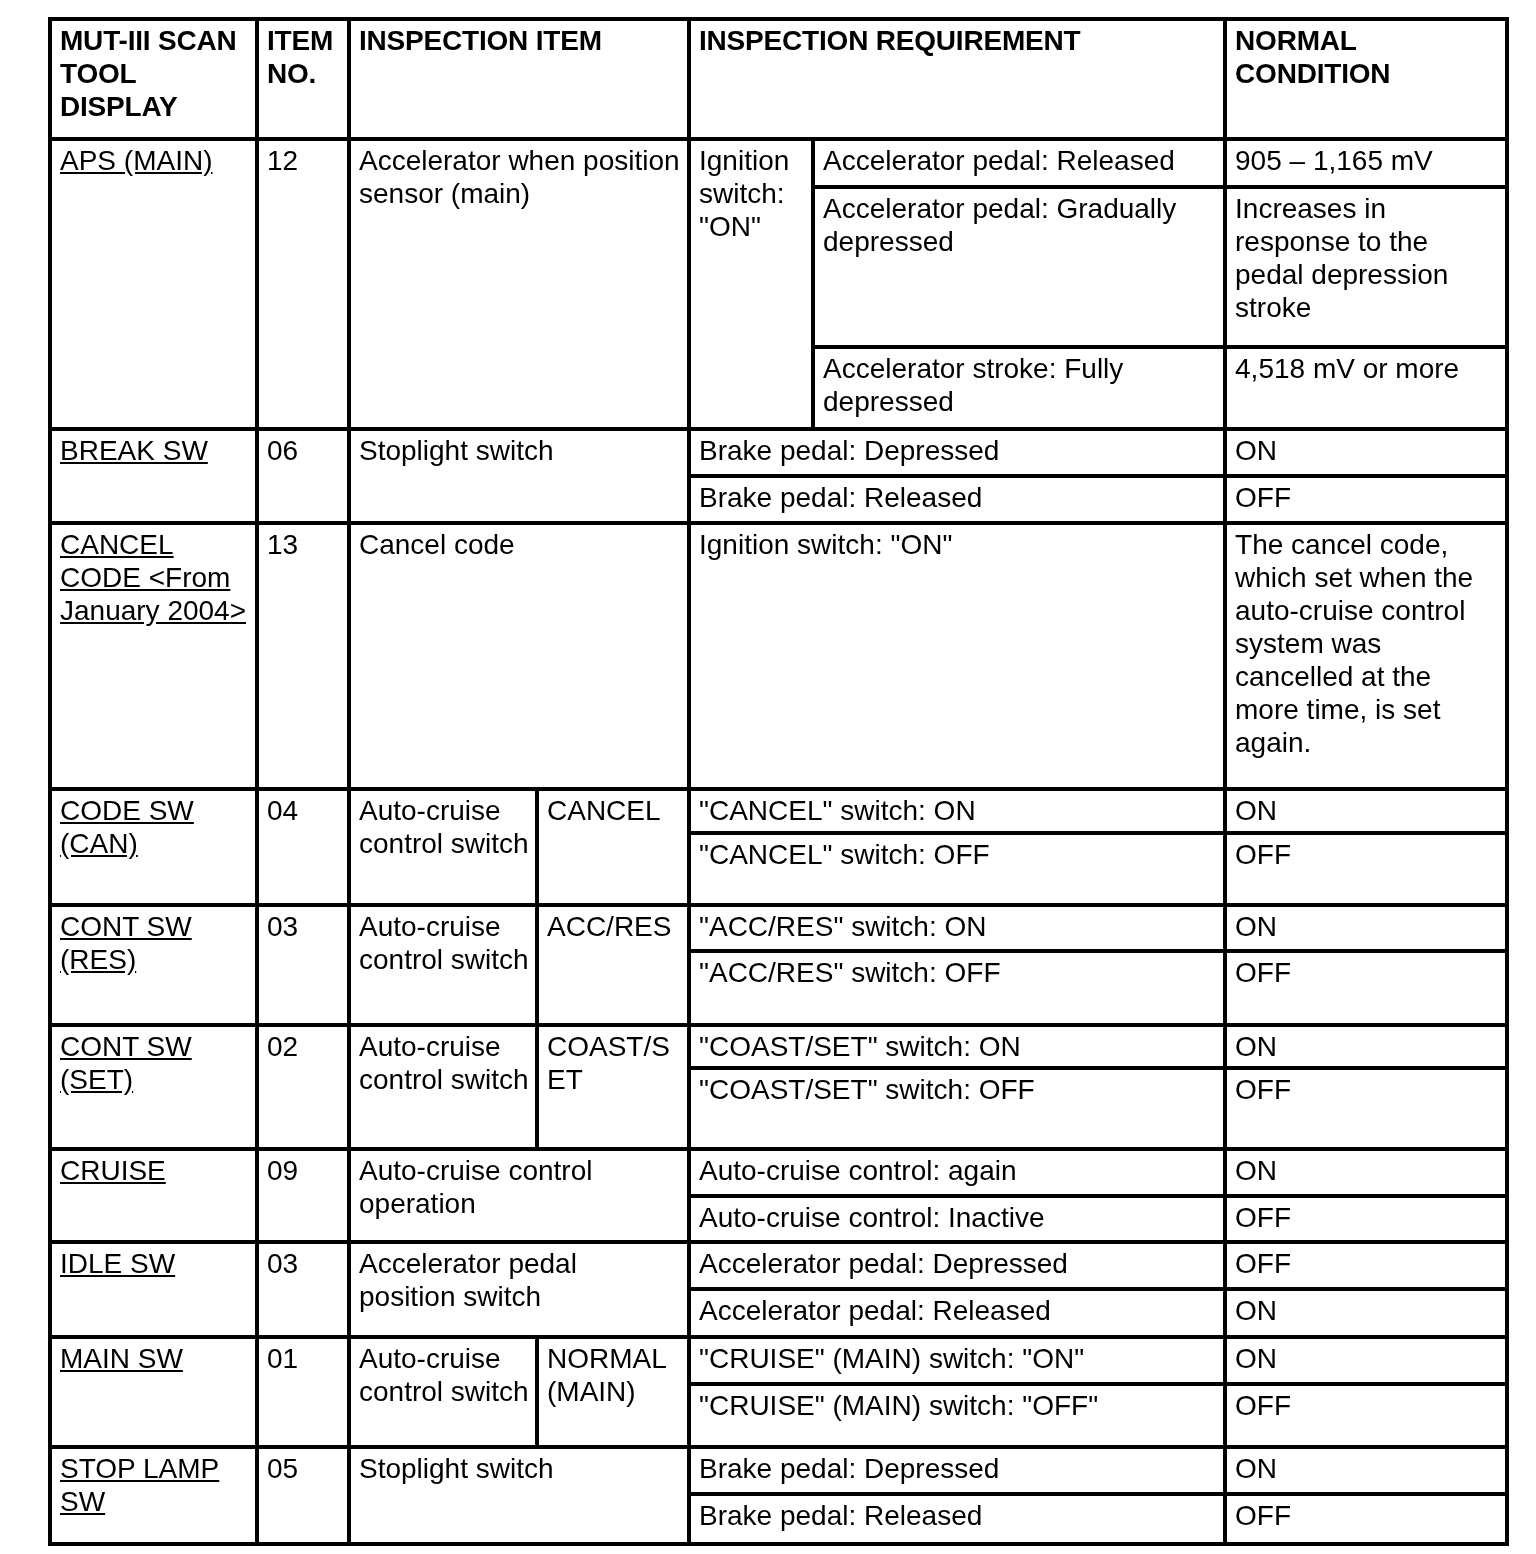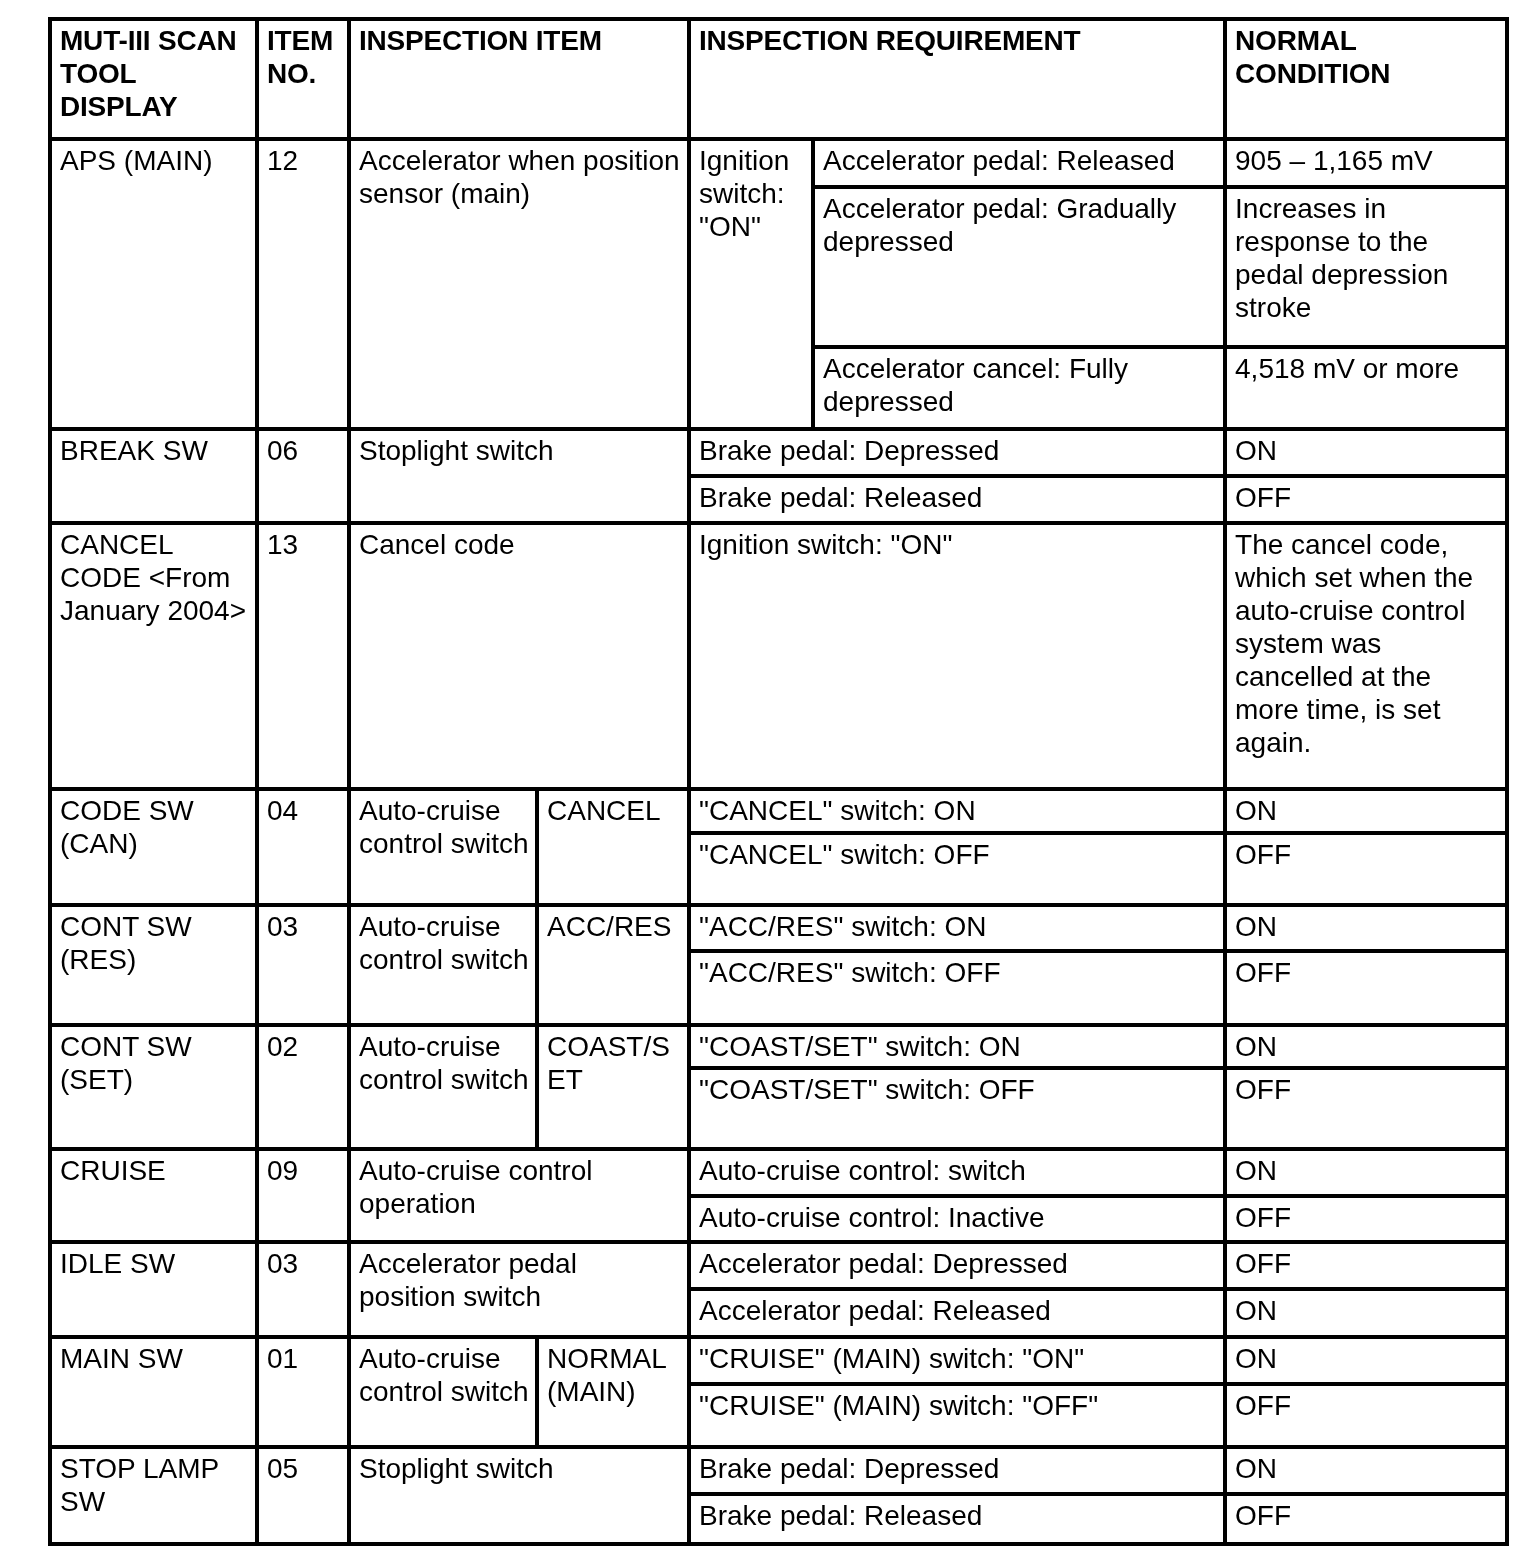--- a/index.html
+++ b/index.html
@@ -32,20 +32,21 @@
     overflow: hidden;
     word-wrap: break-word;
   }
   tr.hdr td {
     font-weight: bold;
     padding-right: 2px;
     letter-spacing: -0.2px;
   }
   td.c1 {
     padding-right: 28px;
+    text-decoration: underline;
   }
   td.brk {
     word-break: break-all;
   }
 </style>
 </head>
 <body>
 
 <div class="page">
   <table class="spec">
@@ -74,21 +75,21 @@
         <td colspan="2" rowspan="3">Accelerator when position sensor (main)</td>
         <td rowspan="3">Ignition switch: "ON"</td>
         <td>Accelerator pedal: Released</td>
         <td>905 – 1,165 mV</td>
       </tr>
       <tr style="height:160px">
         <td>Accelerator pedal: Gradually depressed</td>
         <td>Increases in response to the pedal depression stroke</td>
       </tr>
       <tr style="height:82px">
-        <td>Accelerator cancel: Fully depressed</td>
+        <td>Accelerator stroke: Fully depressed</td>
         <td>4,518 mV or more</td>
       </tr>
 
       <tr style="height:47px">
         <td class="c1" rowspan="2">BREAK SW</td>
         <td rowspan="2">06</td>
         <td colspan="2" rowspan="2">Stoplight switch</td>
         <td colspan="2">Brake pedal: Depressed</td>
         <td>ON</td>
       </tr>
@@ -141,21 +142,21 @@
       </tr>
       <tr style="height:81px">
         <td colspan="2">"COAST/SET" switch: OFF</td>
         <td>OFF</td>
       </tr>
 
       <tr style="height:47px">
         <td class="c1" rowspan="2">CRUISE</td>
         <td rowspan="2">09</td>
         <td colspan="2" rowspan="2">Auto-cruise control operation</td>
-        <td colspan="2">Auto-cruise control: switch</td>
+        <td colspan="2">Auto-cruise control: again</td>
         <td>ON</td>
       </tr>
       <tr style="height:46px">
         <td colspan="2">Auto-cruise control: Inactive</td>
         <td>OFF</td>
       </tr>
 
       <tr style="height:47px">
         <td class="c1" rowspan="2">IDLE SW</td>
         <td rowspan="2">03</td>

